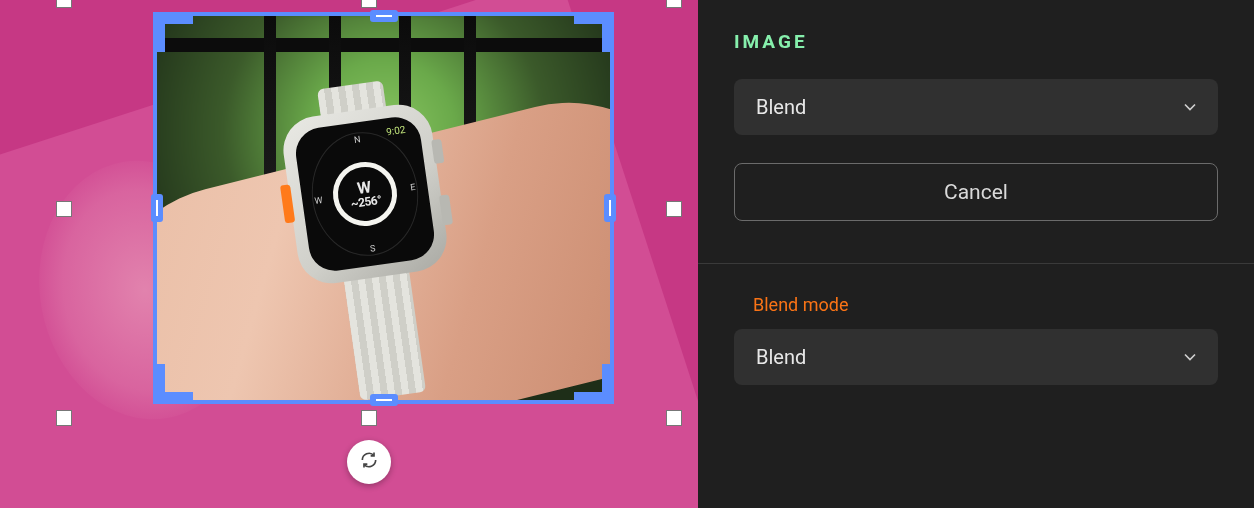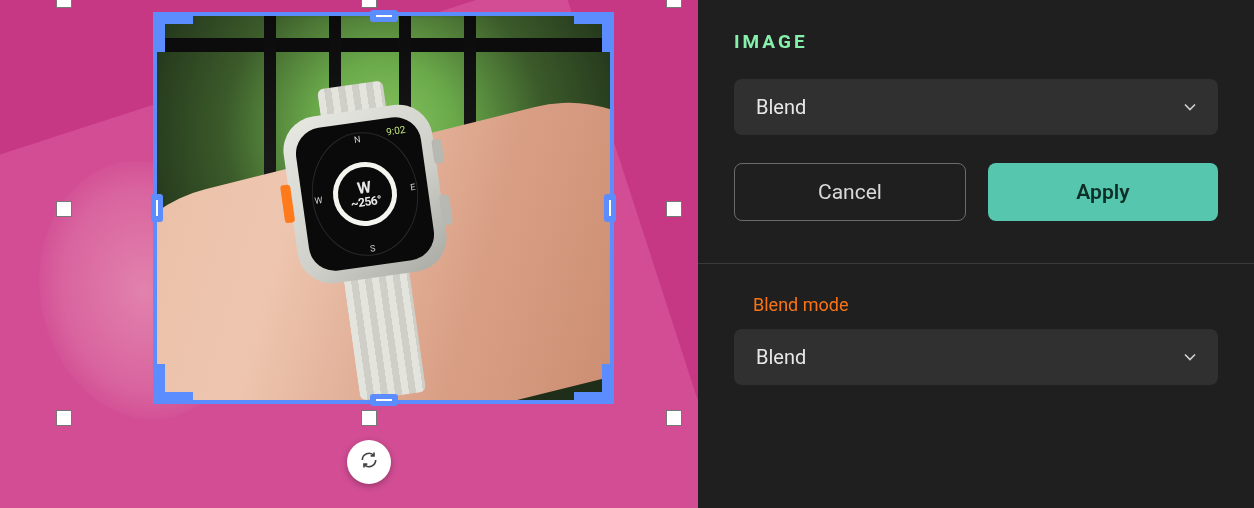--- a/index.html
+++ b/index.html
@@ -398,23 +398,20 @@
       <svg viewBox="0 0 24 24">
           <polyline points="6 9 12 15 18 9"></polyline>
         </svg>
     </span>
   </div>
 
   <div class="btn-row">
     <div class="btn btn-cancel">
       <span>Cancel</span>
     </div>
-    <div class="btn btn-apply">
-      <span>Apply</span>
-    </div>
   </div>
 
   <div class="divider"></div>
 
 
   <div class="field-label">Blend mode</div>
 
   <div class="select">
     <span>Blend</span>
     <span class="chev">

